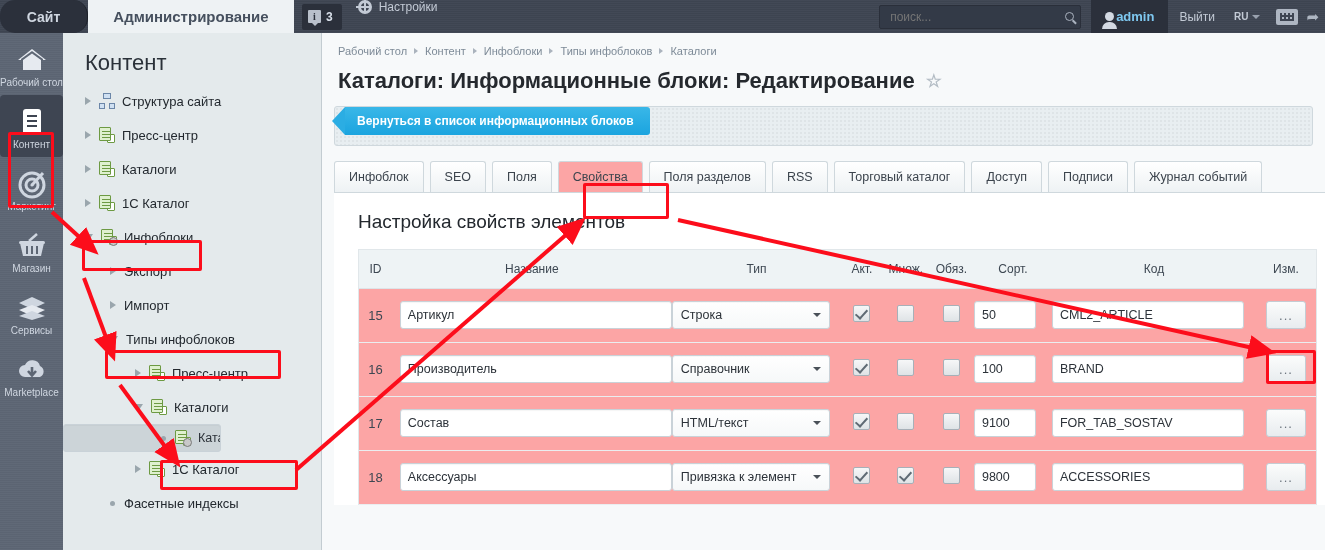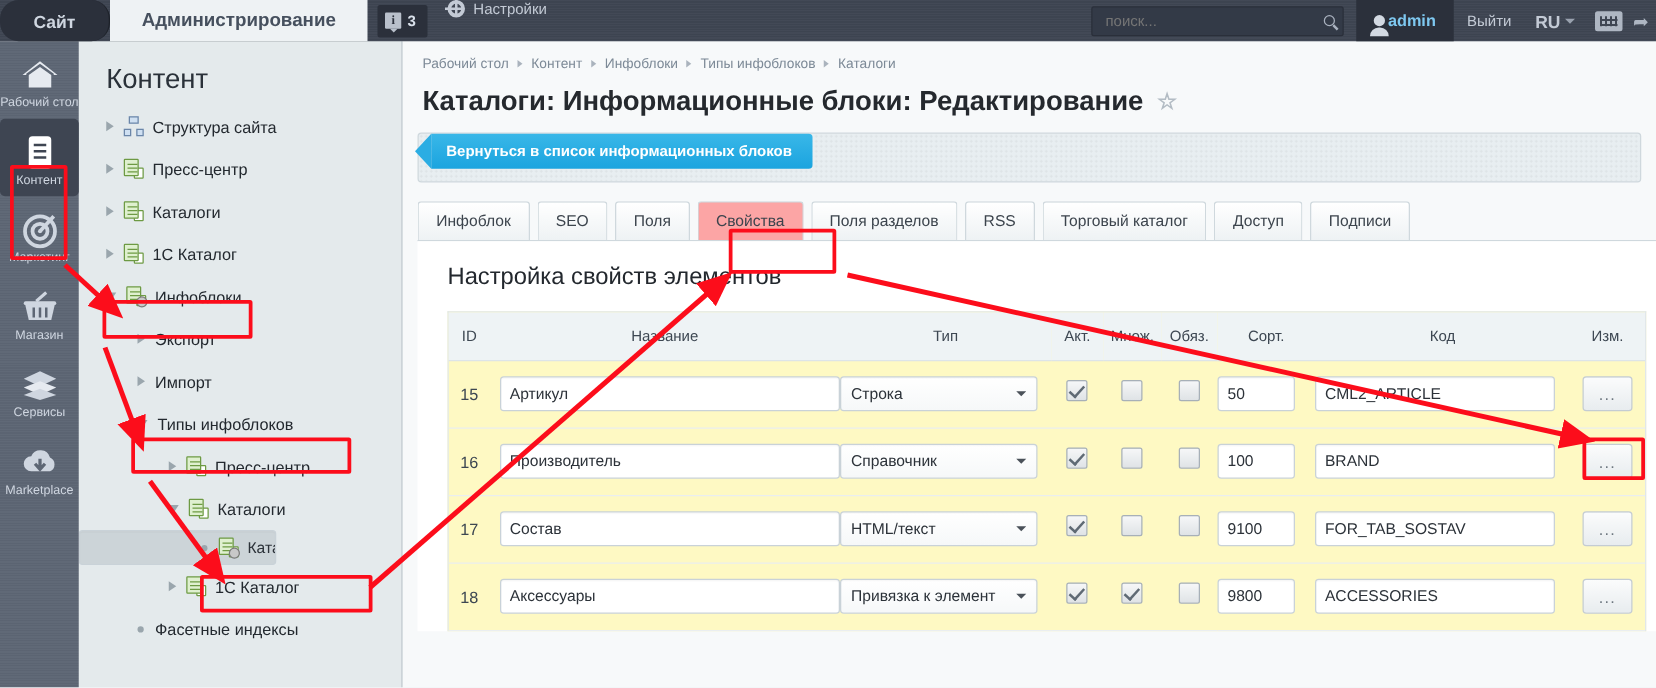--- a/index.html
+++ b/index.html
@@ -76,21 +76,21 @@
   .mag:after { content:""; position:absolute; right:-4px; bottom:-3px; width:5px; height:1.6px;
     background:#aab2bf; transform: rotate(45deg); }
   #user-chip {
     align-self: stretch; background: #2b303b; display: flex; align-items: center;
     gap: 2px; padding: 0 14px; color: #7ec8f0; font-size: 13px; font-weight: bold;
   }
   .person { width: 9px; height: 9px; border-radius: 50%; background:#d3d9e2; position: relative; }
   .person:after { content:""; position:absolute; left:-3px; top:10px; width:15px; height:7px;
     border-radius: 7px 7px 0 0; background:#d3d9e2; }
   #topbar .tb-link { display: flex; align-items: center; padding: 0 11px; color: #c3cad5; font-size: 12px; }
-  #topbar .tb-lang { display: flex; align-items: center; gap: 4px; padding: 0 8px; color: #c3cad5; font-size: 14px; font-weight: bold; }
+  #topbar .tb-lang { display: flex; align-items: center; gap: 4px; padding: 0 8px; color: #c3cad5; font-size: 10px; font-weight: bold; }
   .caret-d { width:0;height:0;border-left:4px solid transparent;border-right:4px solid transparent;border-top:4px solid #99a1ae; }
   .kbd-ico { align-self:center; width: 22px; height: 16px; background:#aeb6c2; border-radius:2px; margin: 0 8px;
      display:flex;align-items:center;justify-content:center; }
   .kbd-ico i { display:block; width:14px;height:8px;background:
       repeating-linear-gradient(90deg,#3e4552 0 2px, transparent 2px 4px),
       repeating-linear-gradient(0deg,#3e4552 0 2px, transparent 2px 4px); }
   .pin-ico { align-self:center; margin-right: 6px; color:#aeb6c2; font-size: 15px; }
 
   
   #rail {
@@ -166,21 +166,21 @@
   .tab {
     height: 31px; padding: 0 14px; display:flex; align-items:center; justify-content:center;
     font-size: 12.5px; color: #3c444d; background: linear-gradient(#ffffff,#eef2f4);
     border: 1px solid #cfd8dd; border-bottom: 0; border-radius: 3px 3px 0 0; white-space: nowrap;
   }
   .tab.active { background: #fca5a5; }
   #tabs-rule { margin-left: 12px; margin-right: 0; height: 1px; background: #cfd8dd; }
 
   #panel { margin: 0 0 0 12px; background: #fff; border-top: 0; }
   #panel h2 { margin: 0; padding: 18px 0 16px 24px; font-size: 19px; font-weight: normal; color: #23282e; }
-  #tablewrap { margin: 0 8px 0 24px; border: 1px solid #e1e7ea; border-bottom: 0; background:#fef9c3; }
+  #tablewrap { margin: 0 8px 0 24px; border: 1px solid #e1e7ea; border-bottom: 0; background:#fca5a5; }
 
   table#props { width: 100%; border-collapse: collapse; }
   table#props th {
     background: #eef3f5; font-size: 12px; font-weight: normal; color: #3d4752;
     height: 38px; border-bottom: 1px solid #dde4e8; padding: 0;
   }
   table#props td { height: 54px; border-bottom: 1px solid #eaeef0; padding: 0; vertical-align: middle; }
   .c-id    { width: 42px;  text-align: center; }
   .c-name  { width: 250px; margin-top: 35px; }
   .c-type  { width: 175px; }
@@ -451,20 +451,21 @@
   <div id="tabs">
       <div class="tab">Инфоблок</div>
       <div class="tab">SEO</div>
       <div class="tab">Поля</div>
       <div class="tab active">Свойства</div>
       <div class="tab">Поля разделов</div>
       <div class="tab">RSS</div>
       <div class="tab">Торговый каталог</div>
       <div class="tab">Доступ</div>
       <div class="tab">Подписи</div>
+      <div class="tab">Журнал событий</div>
     </div>
   <div id="tabs-rule"></div>
 
   <div id="panel">
     <h2>Настройка свойств элементов</h2>
     <div id="tablewrap">
       <table id="props">
         <thead>
           <tr>
             <th class="c-id">ID</th>

